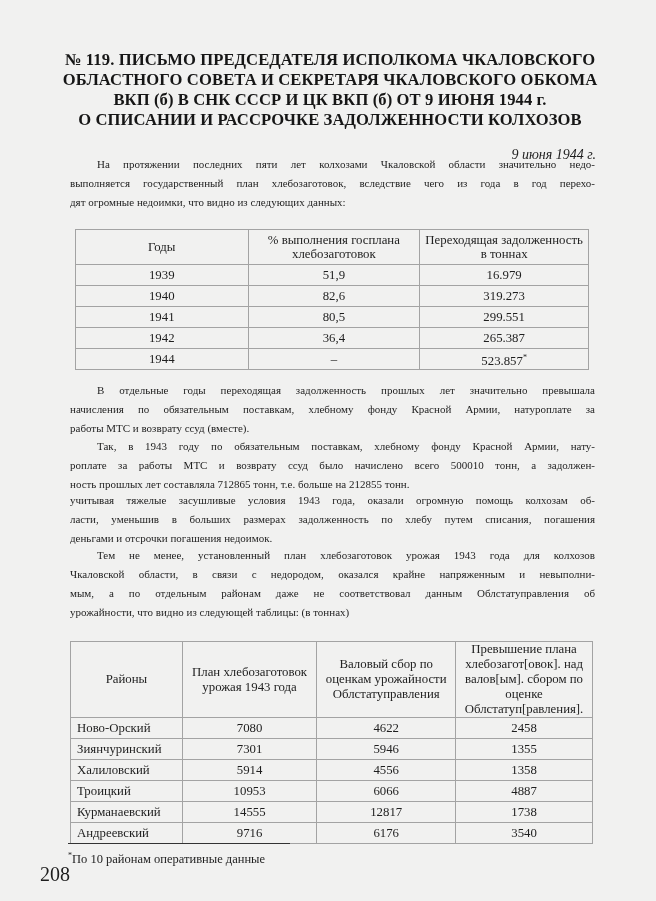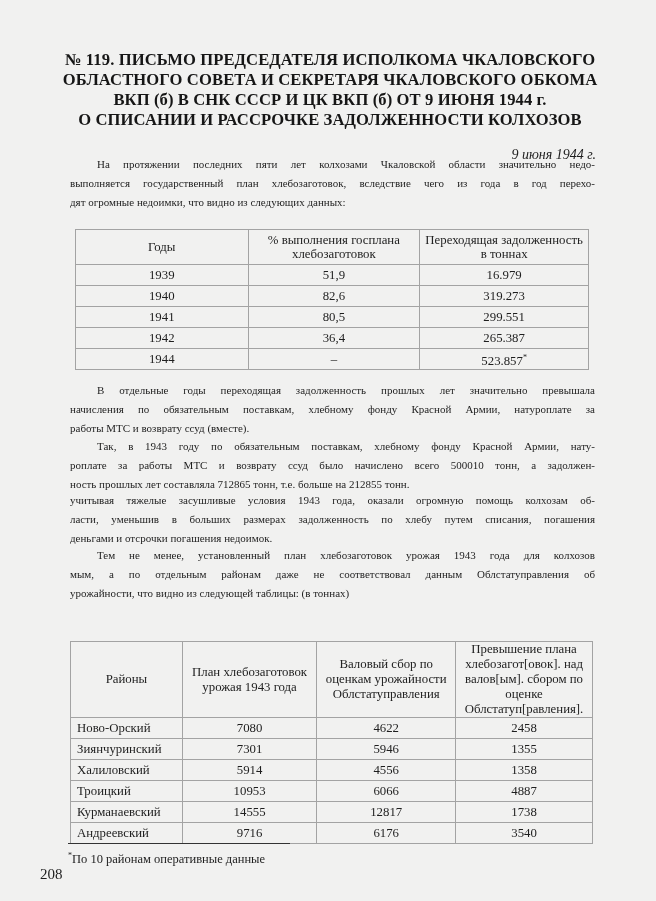--- a/index.html
+++ b/index.html
@@ -48,21 +48,21 @@
 
   #t2 { left: 70px; top: 641px; width: 523px; }
   #t2 th { height: 68px; line-height: 15px; }
   #t2 td { height: 20px; }
   #t2 td.name { text-align: left; padding-left: 6px; }
   #t2 col.c1 { width: 112px; } #t2 col.c2 { width: 135px; } #t2 col.c3 { width: 139px; } #t2 col.c4 { width: 137px; }
 
   .fn-rule { position: absolute; left: 68px; top: 843px; width: 222px; border-top: 1px solid #333; }
   .footnote { position: absolute; left: 68px; top: 849px; font-size: 12.5px; line-height: 14px; }
   .footnote sup { font-size: 8px; vertical-align: 5px; }
-  .pagenum { position: absolute; left: 40px; top: 866px; font-size: 15px; line-height: 16px; }
+  .pagenum { position: absolute; left: 40px; top: 866px; font-size: 20px; line-height: 16px; }
   sup.star { font-size: 8px; vertical-align: 5px; }
 </style>
 </head>
 <body>
 
 <div class="page">
 
   <div class="title">
     <span>№ 119. ПИСЬМО ПРЕДСЕДАТЕЛЯ ИСПОЛКОМА ЧКАЛОВСКОГО</span>
     <span>ОБЛАСТНОГО СОВЕТА И СЕКРЕТАРЯ ЧКАЛОВСКОГО ОБКОМА</span>
@@ -133,20 +133,21 @@
   </div>
 
   <div class="para" style="top:491px;">
     <span class="ln">учитывая тяжелые засушливые условия 1943 года, оказали огромную помощь колхозам об-</span>
     <span class="ln">ласти, уменьшив в больших размерах задолженность по хлебу путем списания, погашения</span>
     <span class="ln last">деньгами и отсрочки погашения недоимок.</span>
   </div>
 
   <div class="para" style="top:520px;margin-top:26px;">
     <span class="ln ind">Тем не менее, установленный план хлебозаготовок урожая 1943 года для колхозов</span>
+    <span class="ln">Чкаловской области, в связи с недородом, оказался крайне напряженным и невыполни-</span>
     <span class="ln">мым, а по отдельным районам даже не соответствовал данным Облстатуправления об</span>
     <span class="ln last">урожайности, что видно из следующей таблицы: (в тоннах)</span>
   </div>
 
   <table class="t" id="t2">
     <colgroup>
         <col class="c1">
         <col class="c2">
         <col class="c3">
         <col class="c4">

